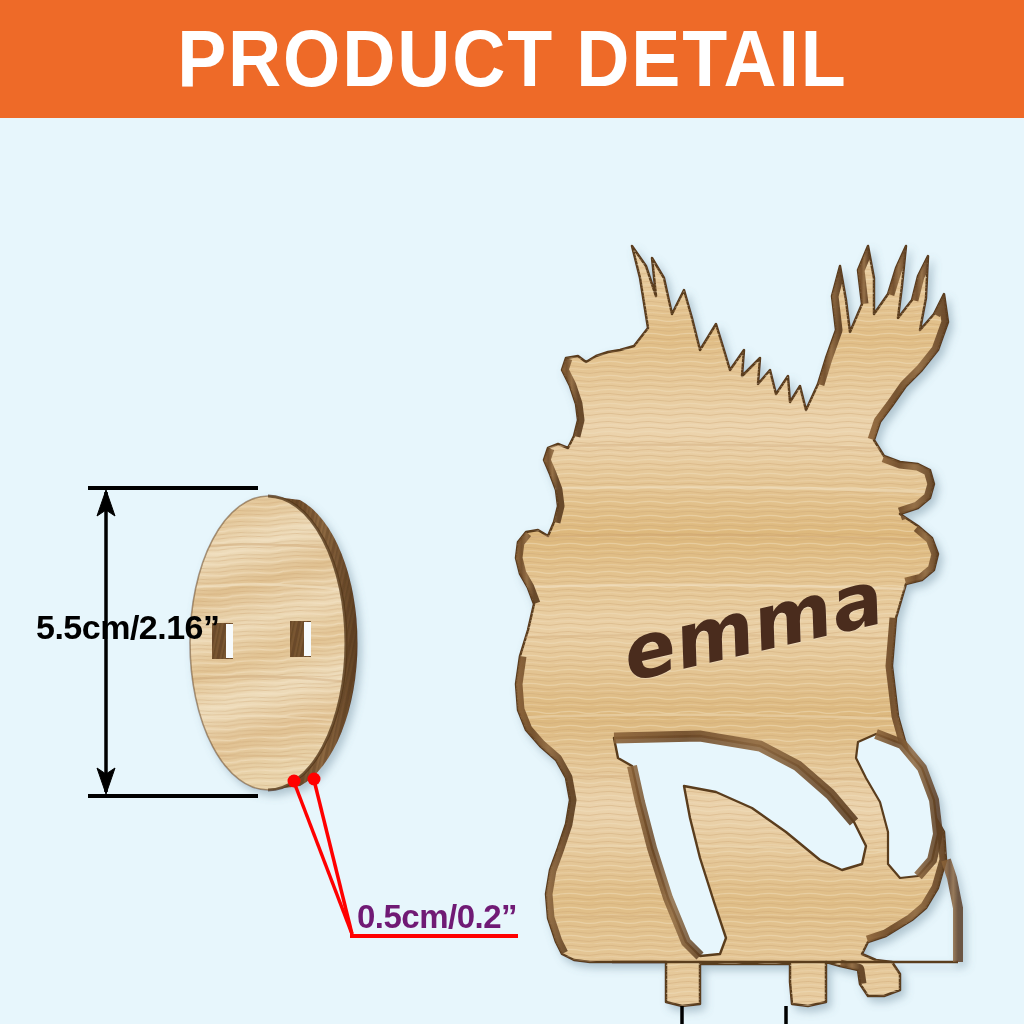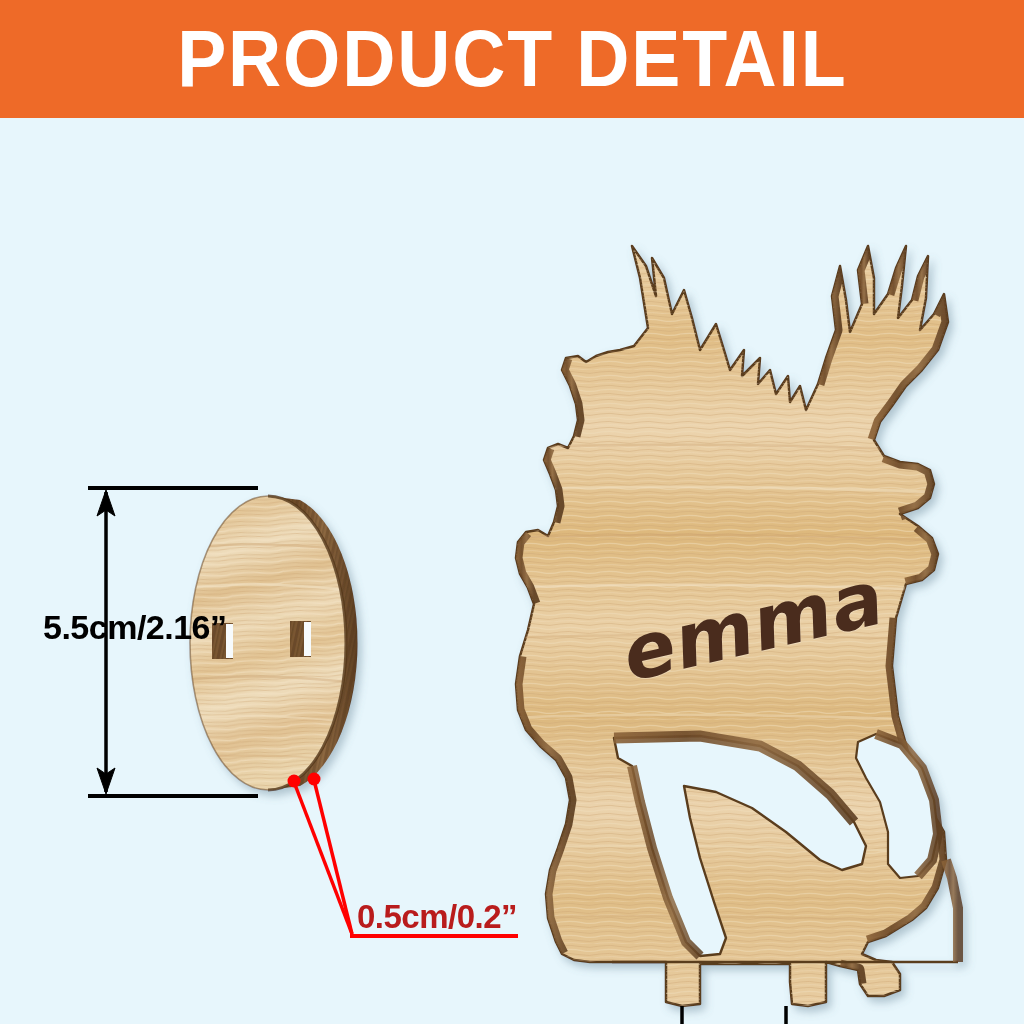--- a/index.html
+++ b/index.html
@@ -68,21 +68,20 @@
     font-weight: bold;
     white-space: nowrap;
     line-height: 1;
   }
   #dim-height-label {
     left: 36px;
     top: 492px;
     font-size: 34px;
     color: #000000;
     letter-spacing: -0.5px;
-    margin-left: 7px;
   }
   #dim-thickness-label {
     left: 357px;
     top: 782px;
     font-size: 33px;
     color: #ff0000;
     letter-spacing: -0.5px;
   }
 
   
@@ -389,18 +388,18 @@
         <line x1="682" y1="888" x2="682" y2="976" stroke="#000000" stroke-width="3.5"></line>
         <line x1="786" y1="888" x2="786" y2="976" stroke="#000000" stroke-width="3.5"></line>
         <line x1="686" y1="971" x2="782" y2="971" stroke="#ff0000" stroke-width="4"></line>
         <polygon points="680,971 702,961 702,981" fill="#ff0000"></polygon>
         <polygon points="788,971 766,961 766,981" fill="#ff0000"></polygon>
       </g>
     </svg>
 
     <div class="dim-text" id="dim-height-label" style="color: rgb(0, 0, 0);">5.5cm/2.16”</div>
 
-    <div class="dim-text" id="dim-thickness-label" style="color: #b91c1c;">0.5cm/0.2”</div>
+    <div class="dim-text" id="dim-thickness-label" style="color: #701a75;">0.5cm/0.2”</div>
 
     <div id="engraved-name" style="color: rgb(74, 44, 29);">emma</div>
 
   </div>
 </div>
 
 </body></html>

